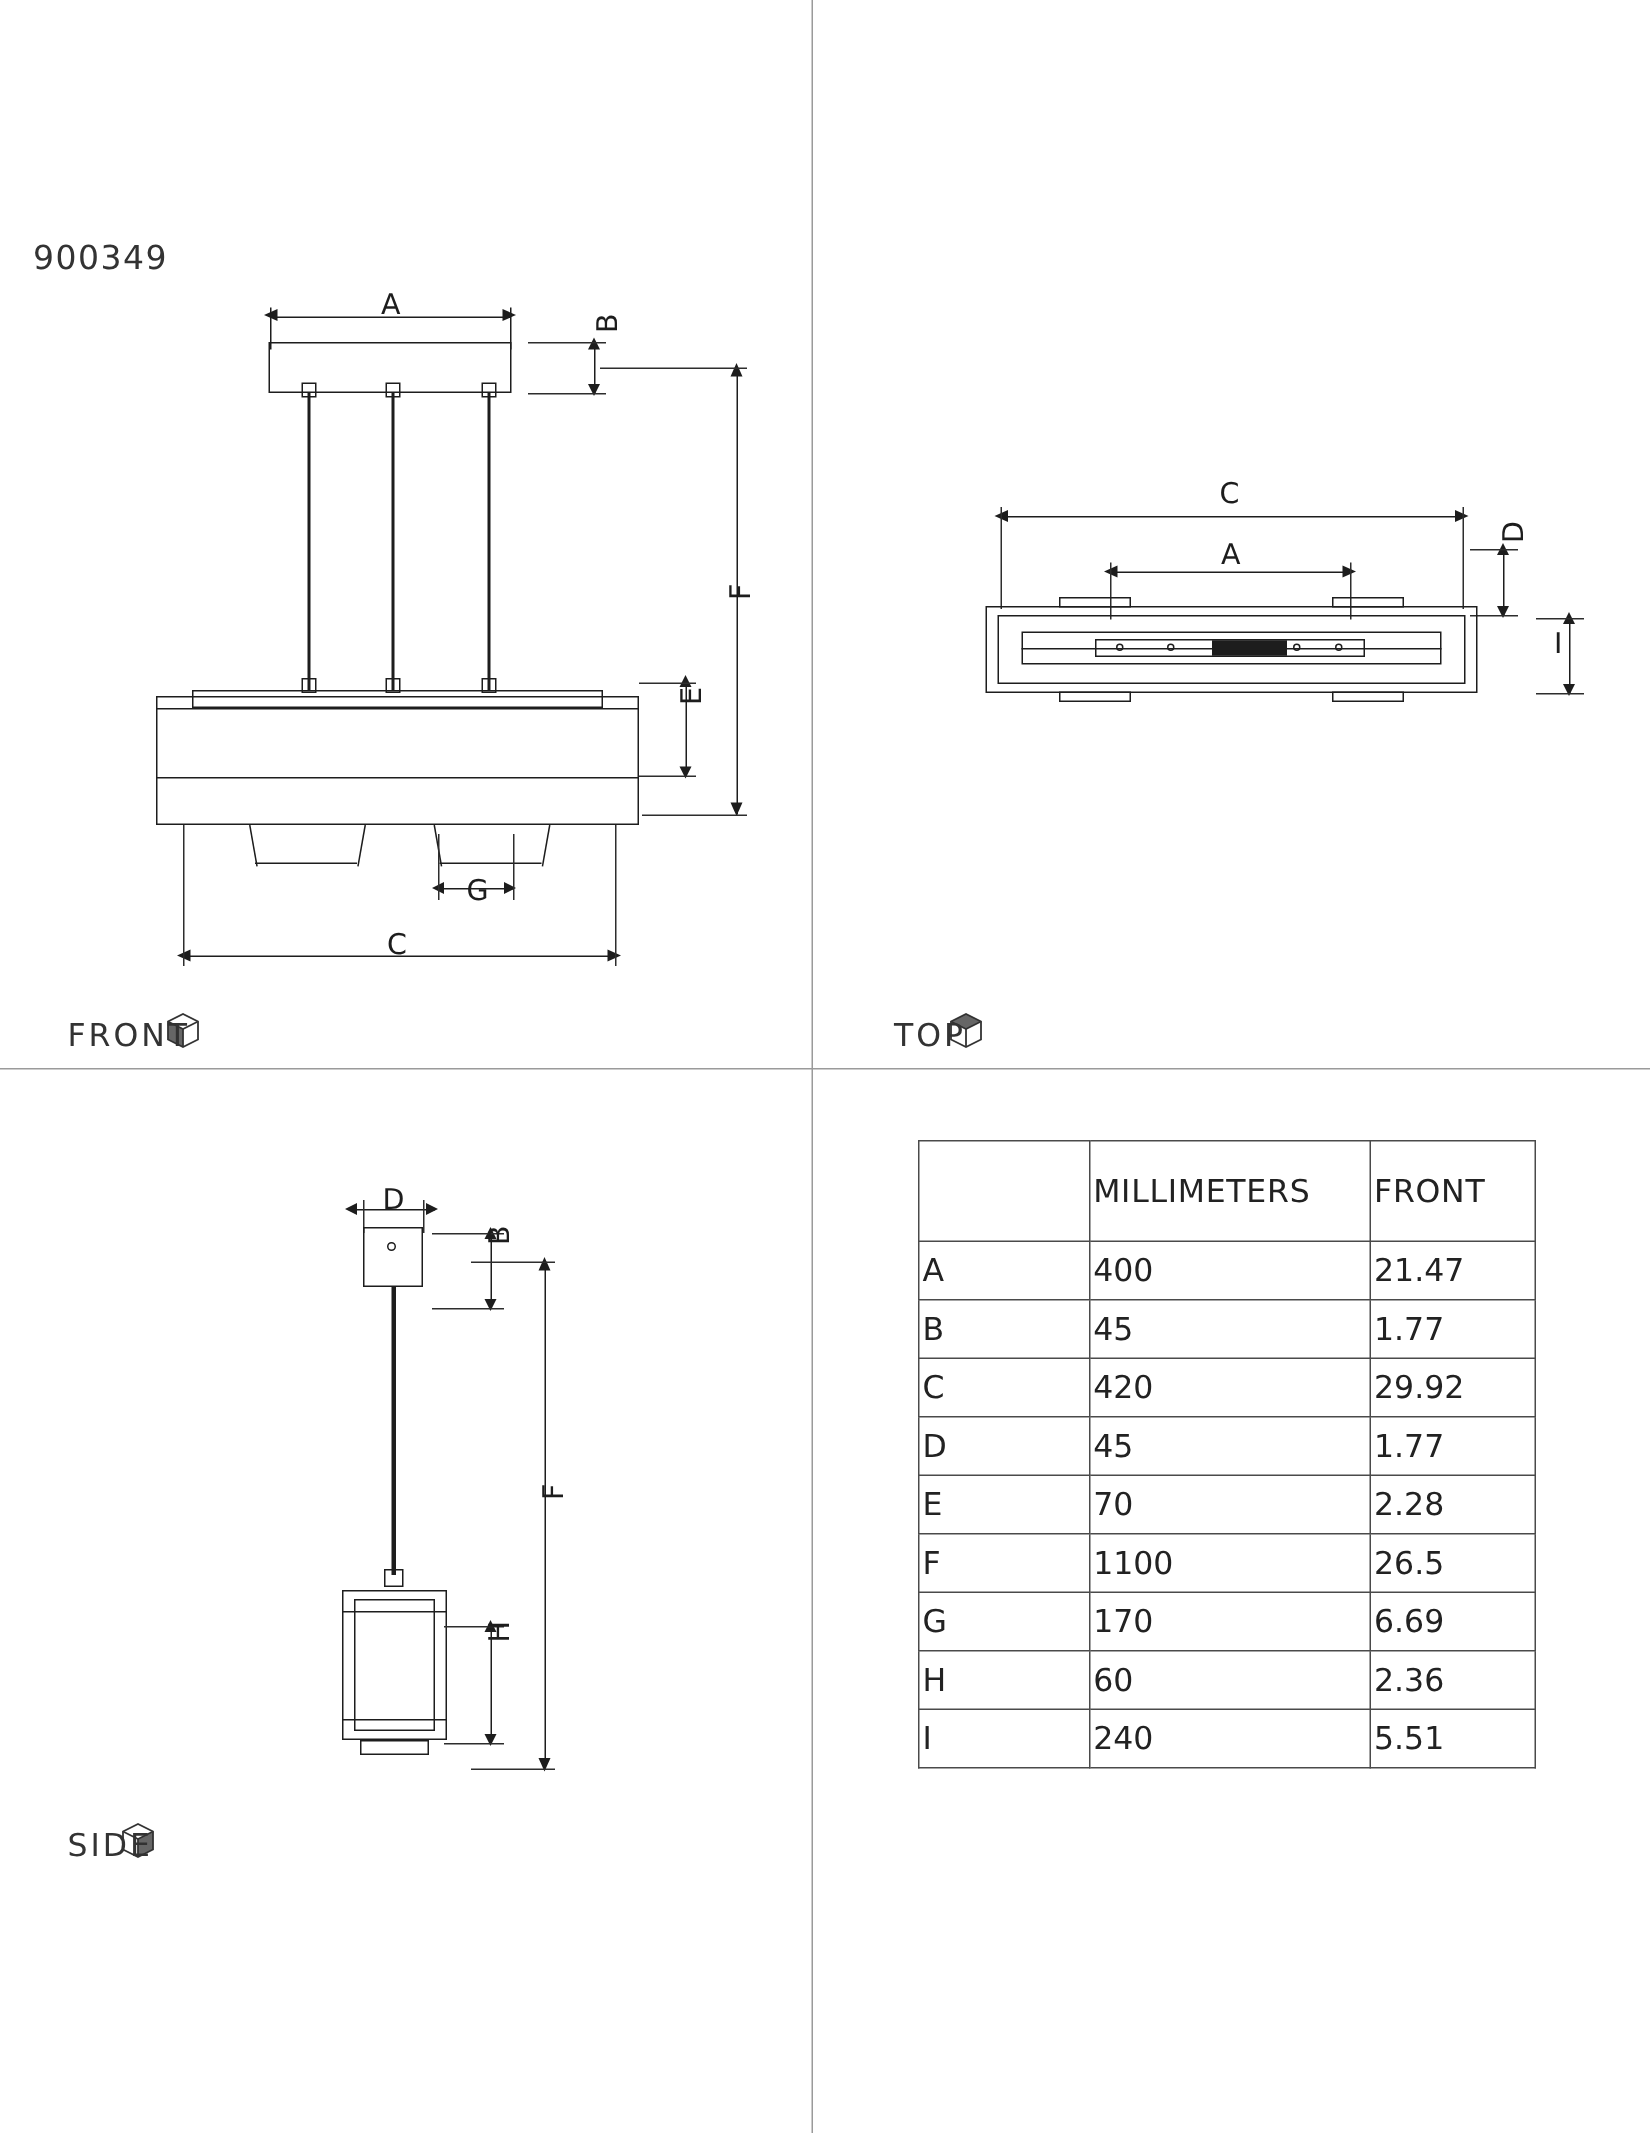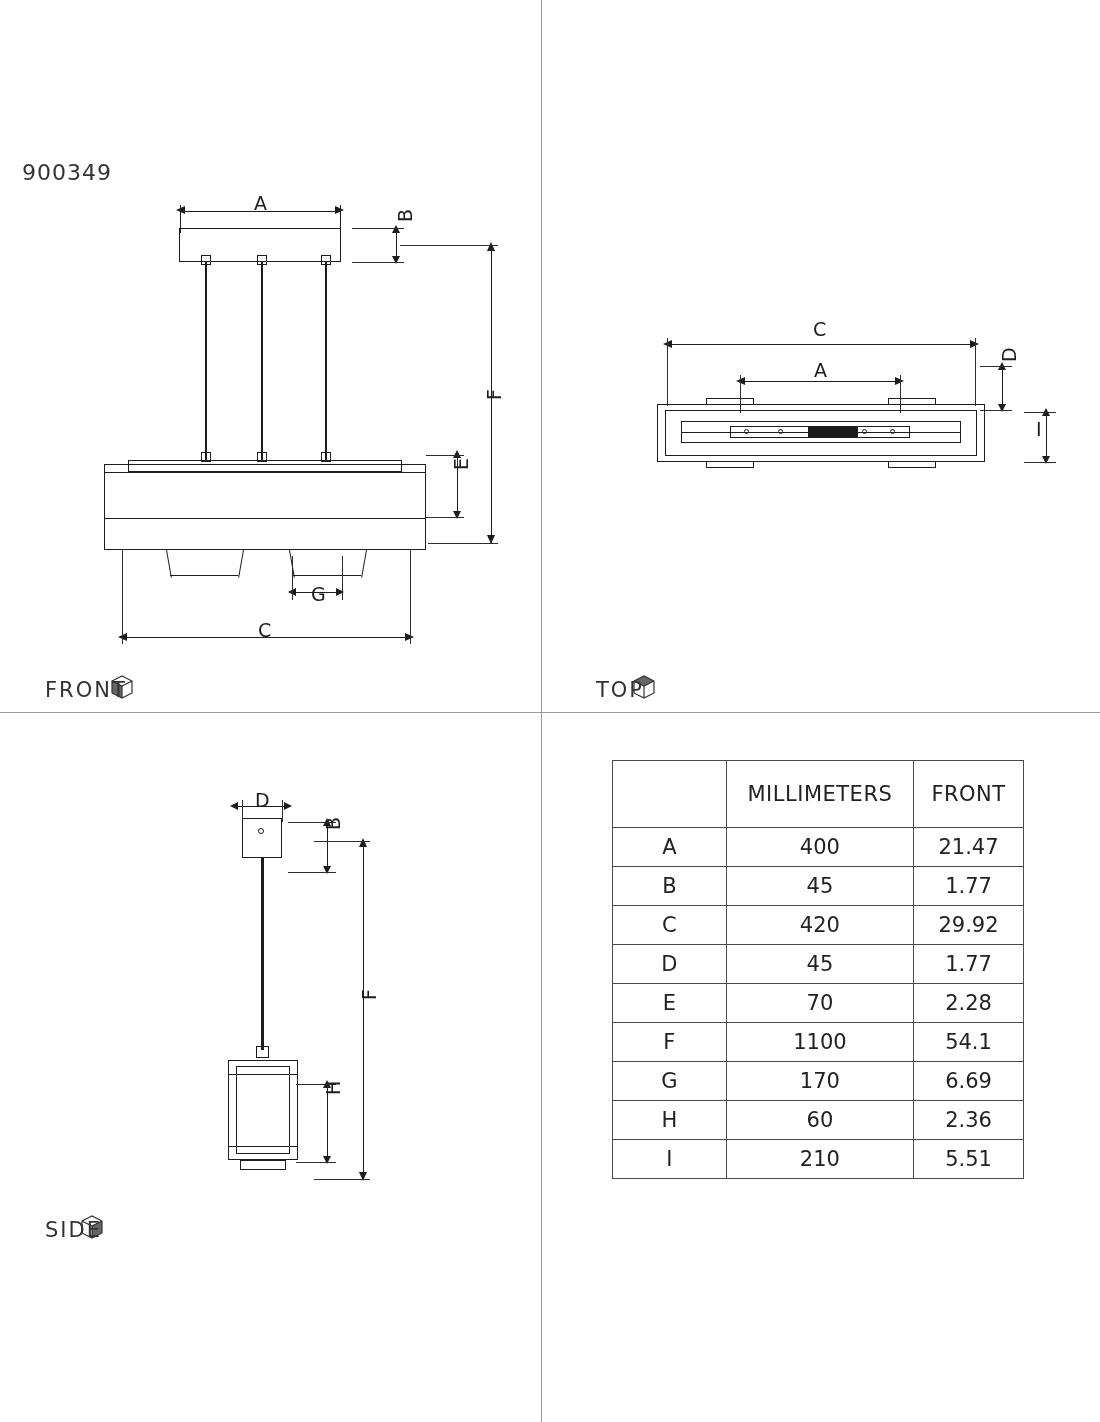--- a/index.html
+++ b/index.html
@@ -91,21 +91,21 @@
     position: absolute;
     left: 612px;
     top: 760px;
     width: 412px;
     border-collapse: collapse;
     font-size: 21px;
     color: #222;
   }
   .dim-table td, .dim-table th {
     border: 1px solid #4a4a4a;
-    text-align: center;
+    text-align: left;
     font-weight: normal;
     padding: 4px 2px;
     height: 30px;
   }
   .dim-table th { font-size: 21px; letter-spacing: 0.5px; }
   .dim-table .col-key { width: 118px; }
   .dim-table .col-mm  { width: 186px; }
   .dim-table .col-in  { width: 108px; }
   .dim-table tr.head td, .dim-table tr.head th { height: 58px; }
 </style>
@@ -335,33 +335,33 @@
           <td class="col-in">1.77</td>
         </tr>
         <tr>
           <td class="col-key">E</td>
           <td class="col-mm">70</td>
           <td class="col-in">2.28</td>
         </tr>
         <tr>
           <td class="col-key">F</td>
           <td class="col-mm">1100</td>
-          <td class="col-in">54.1</td>
+          <td class="col-in">26.5</td>
         </tr>
         <tr>
           <td class="col-key">G</td>
           <td class="col-mm">170</td>
           <td class="col-in">6.69</td>
         </tr>
         <tr>
           <td class="col-key">H</td>
           <td class="col-mm">60</td>
           <td class="col-in">2.36</td>
         </tr>
         <tr>
           <td class="col-key">I</td>
-          <td class="col-mm">210</td>
+          <td class="col-mm">240</td>
           <td class="col-in">5.51</td>
         </tr>
       </tbody>
   </table>
 
 </div>
 
 </body></html>

